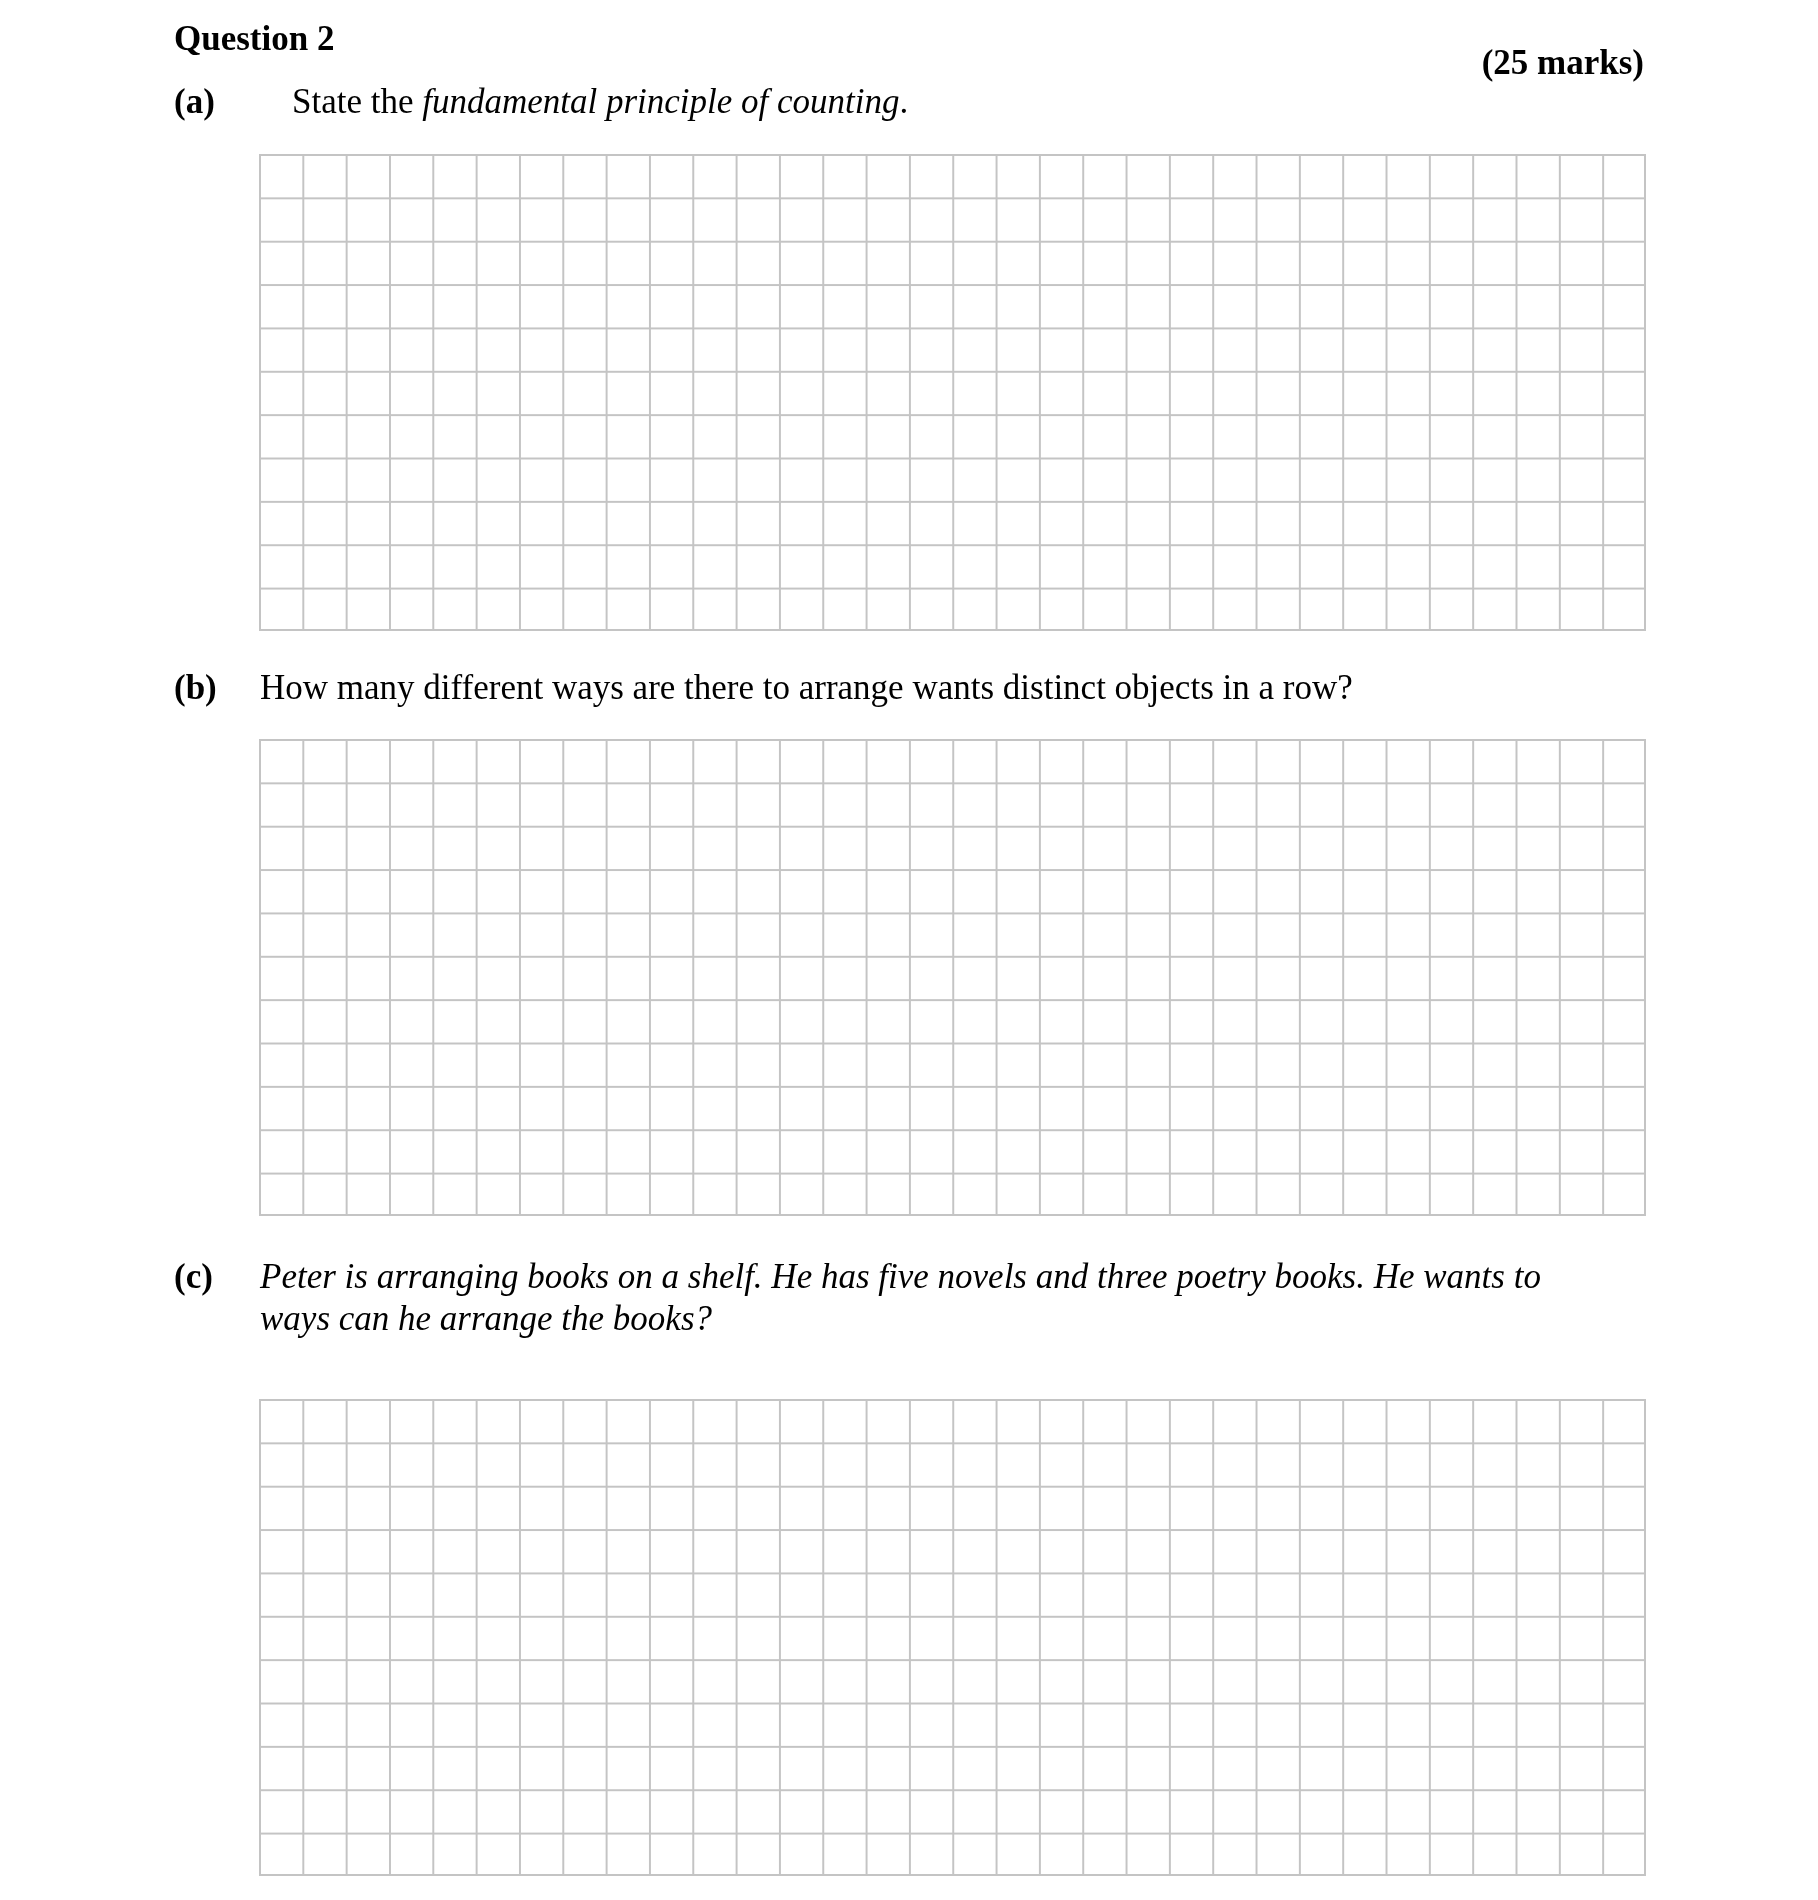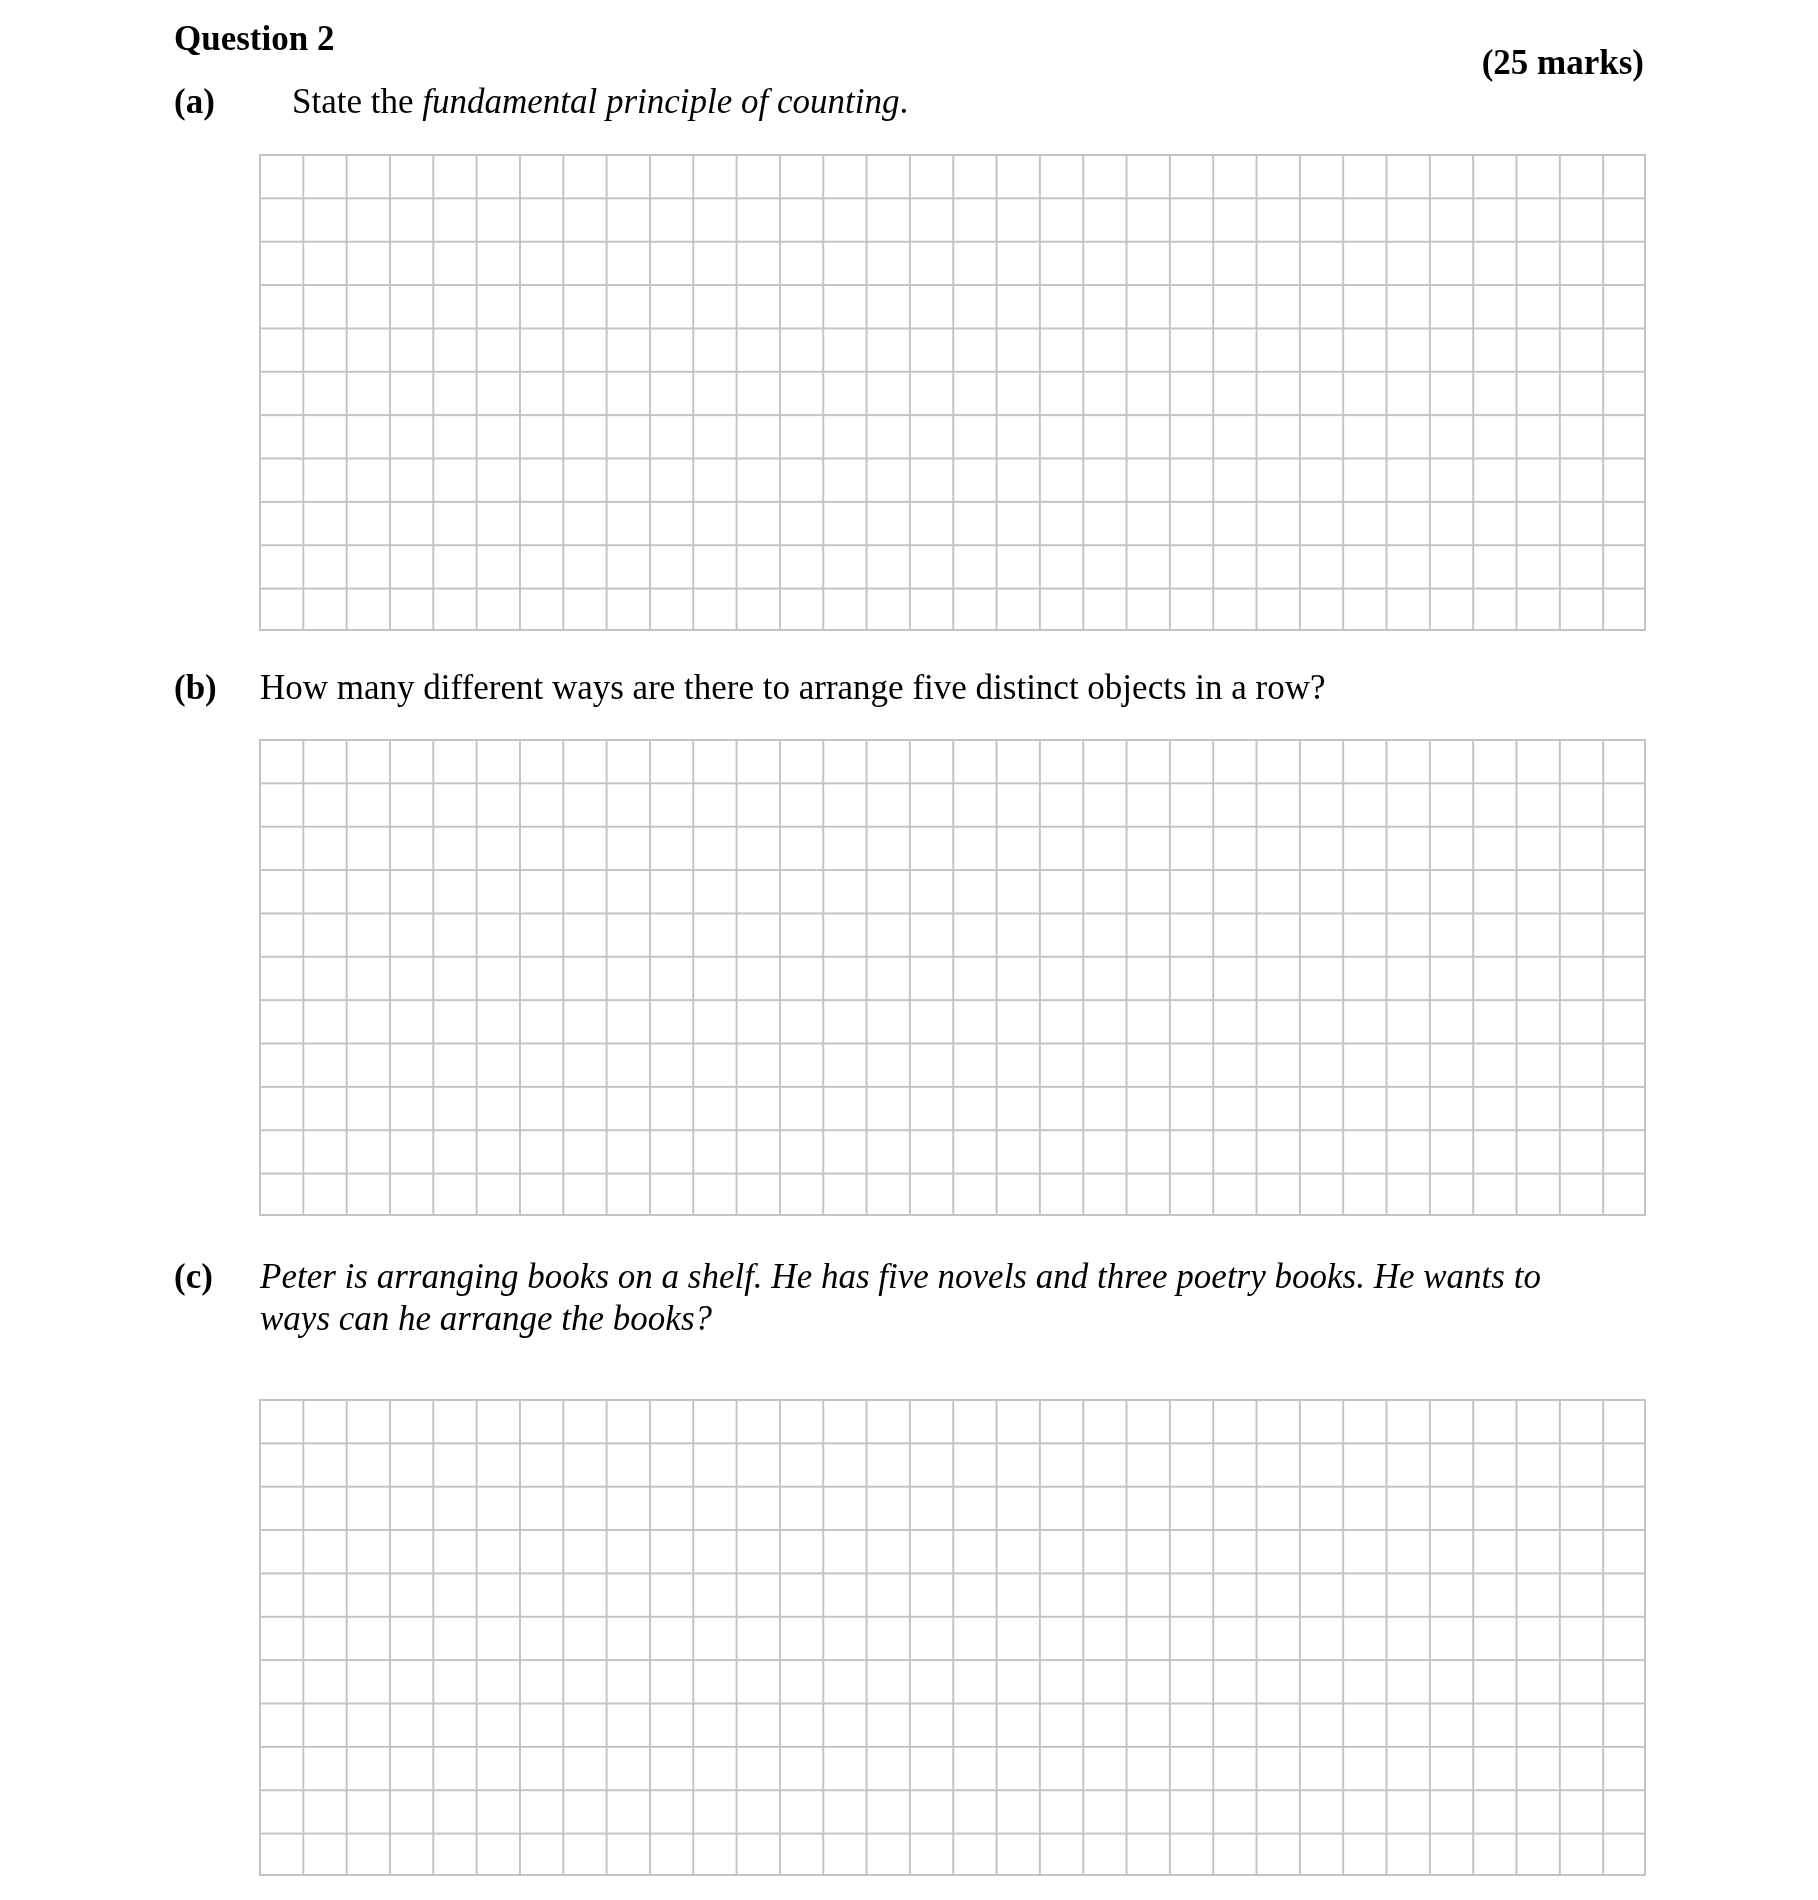--- a/index.html
+++ b/index.html
@@ -73,21 +73,21 @@
 </div>
 
 <div>
   <div class="part-label" style="top:81px;">(a)</div>
   <div class="part-text" style="top:81px;margin-left:32px;"><span>State the </span><em>fundamental principle of counting</em><span>.</span></div>
   <div class="answer-grid" style="top:154px;"></div>
 </div>
 
 <div>
   <div class="part-label" style="top:667px;">(b)</div>
-  <div class="part-text" style="top:667px;">How many different ways are there to arrange five distinct objects in a row?</div>
+  <div class="part-text" style="top:667px;">How many different ways are there to arrange wants distinct objects in a row?</div>
   <div class="answer-grid" style="top:739px;"></div>
 </div>
 
 <div>
   <div class="part-label" style="top:1256px;">(c)</div>
   <div class="part-text" style="top:1256px;font-style:italic;">
     <div>Peter is arranging books on a shelf.  He has five novels and three poetry books.  He wants to</div>
     <div>ways can he arrange the books?</div>
   </div>
   <div class="answer-grid" style="top:1399px;"></div>

